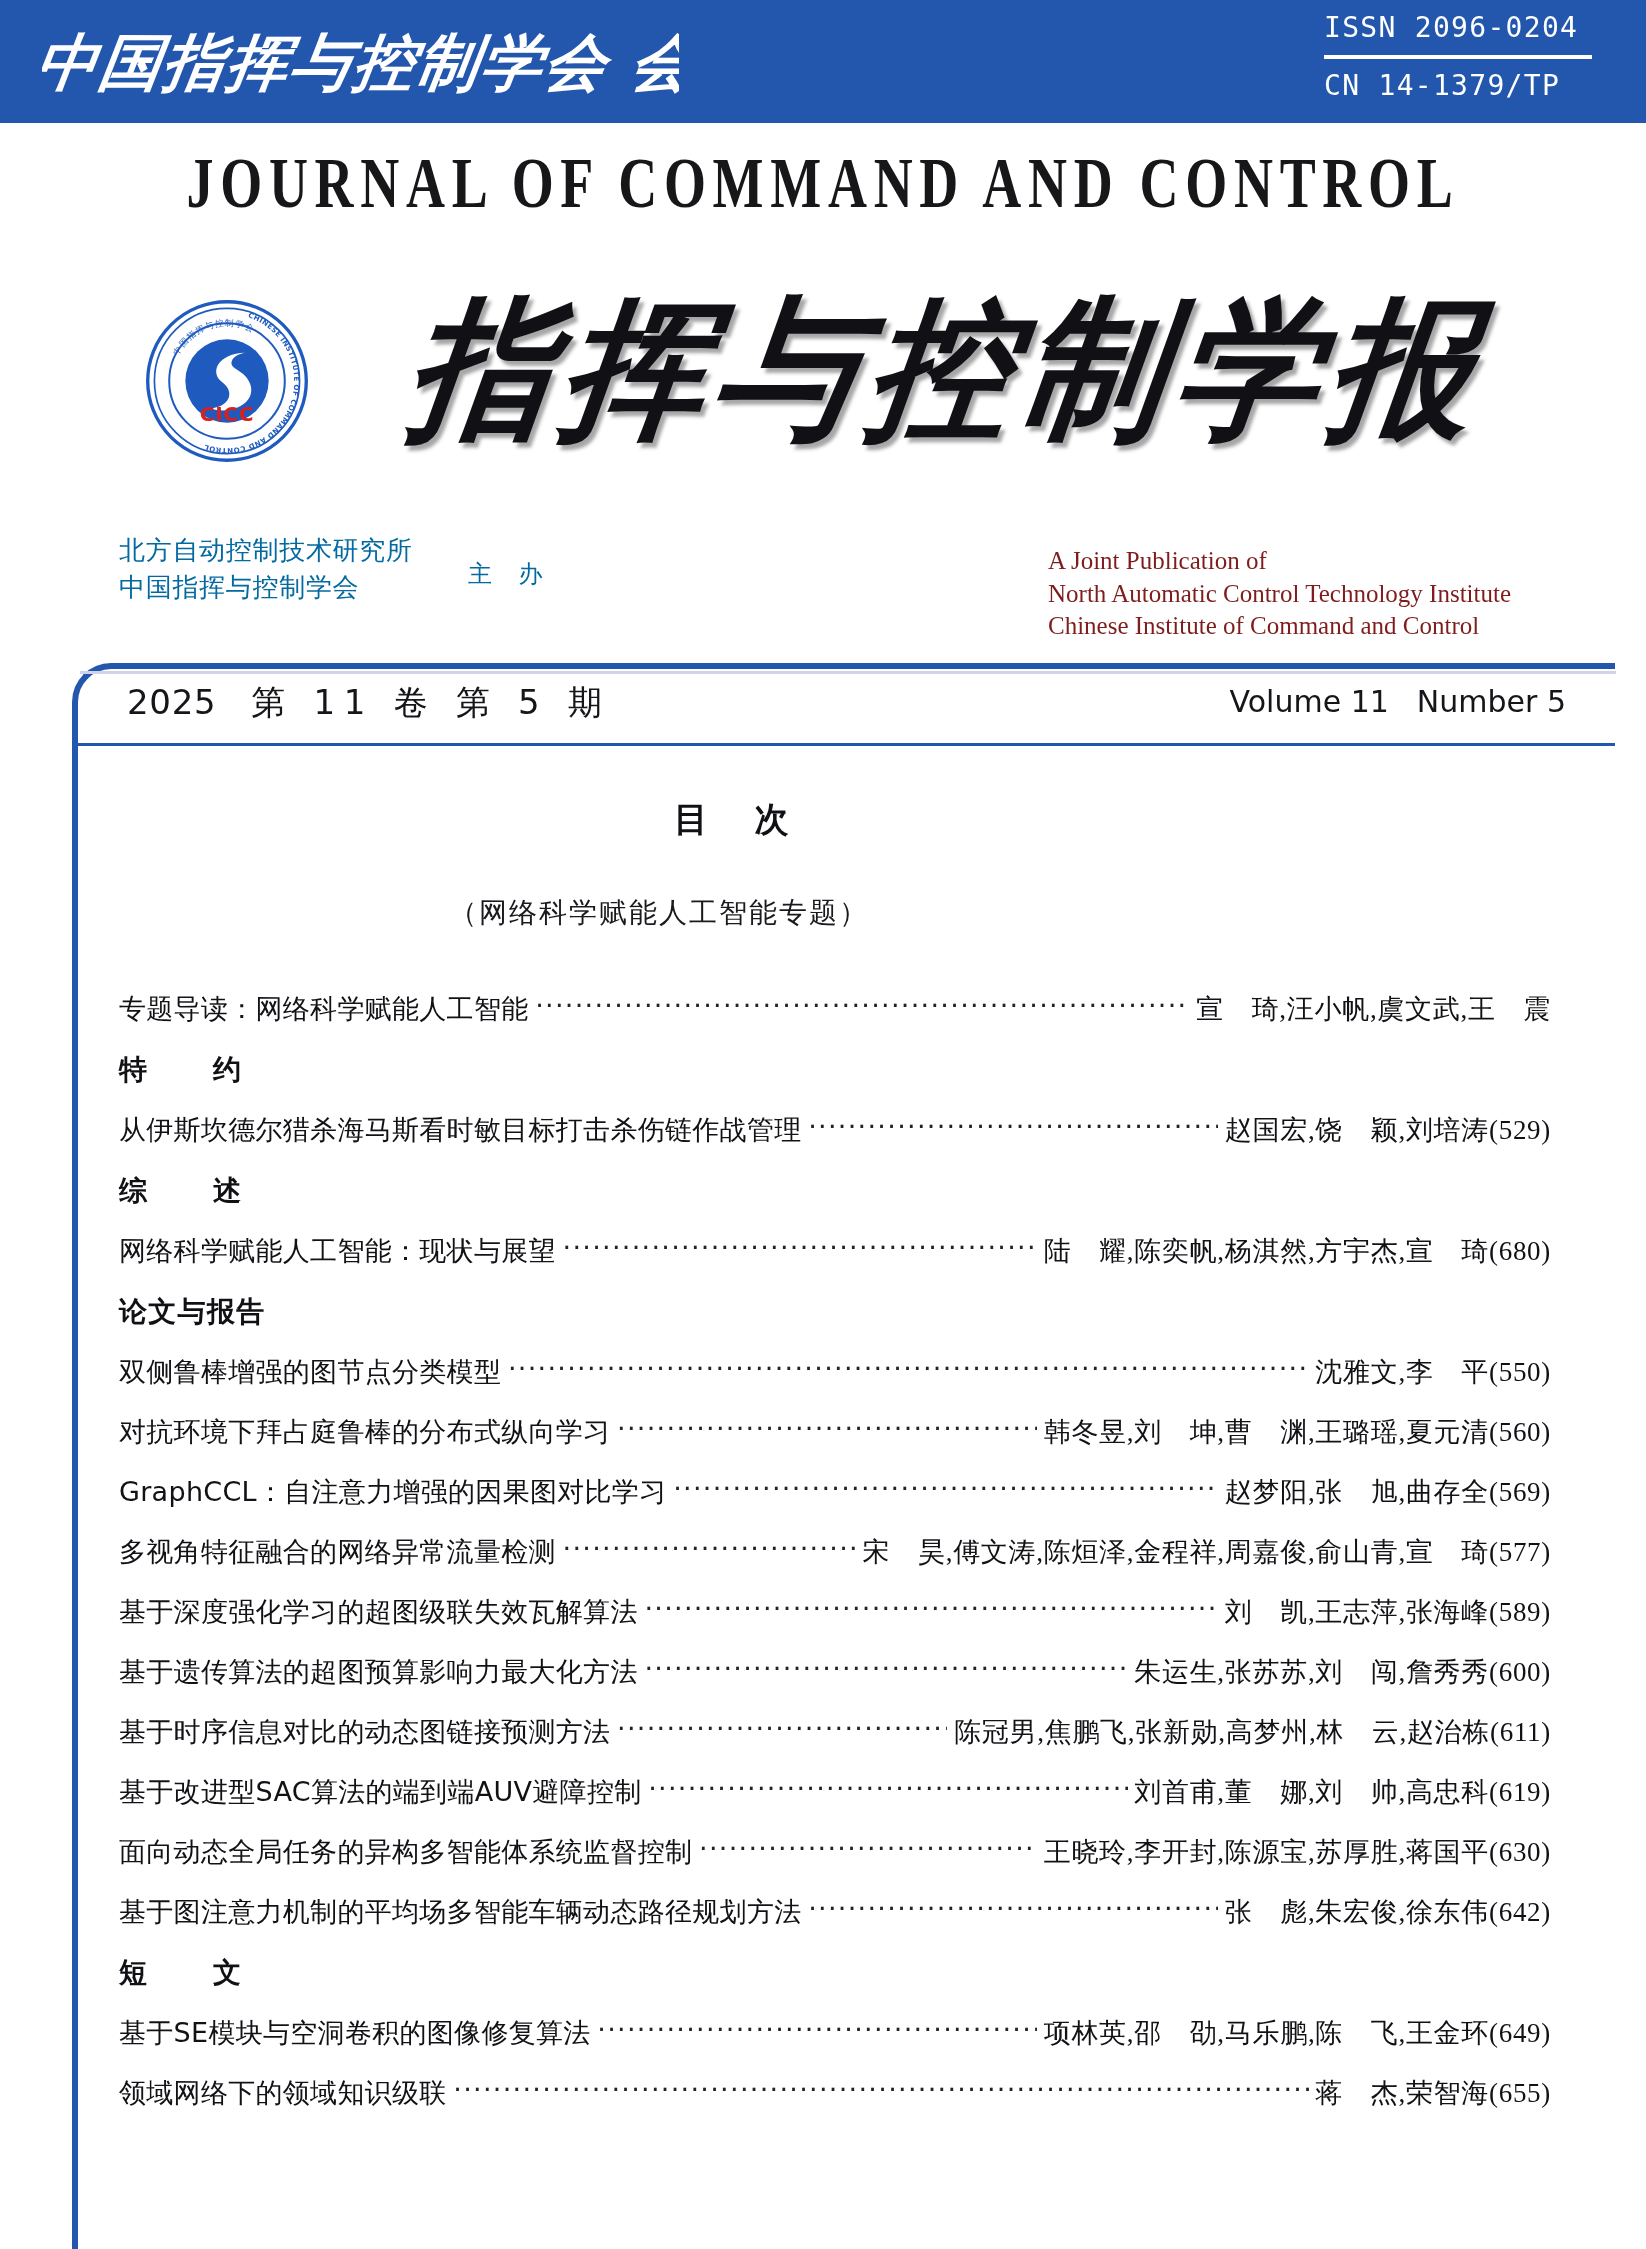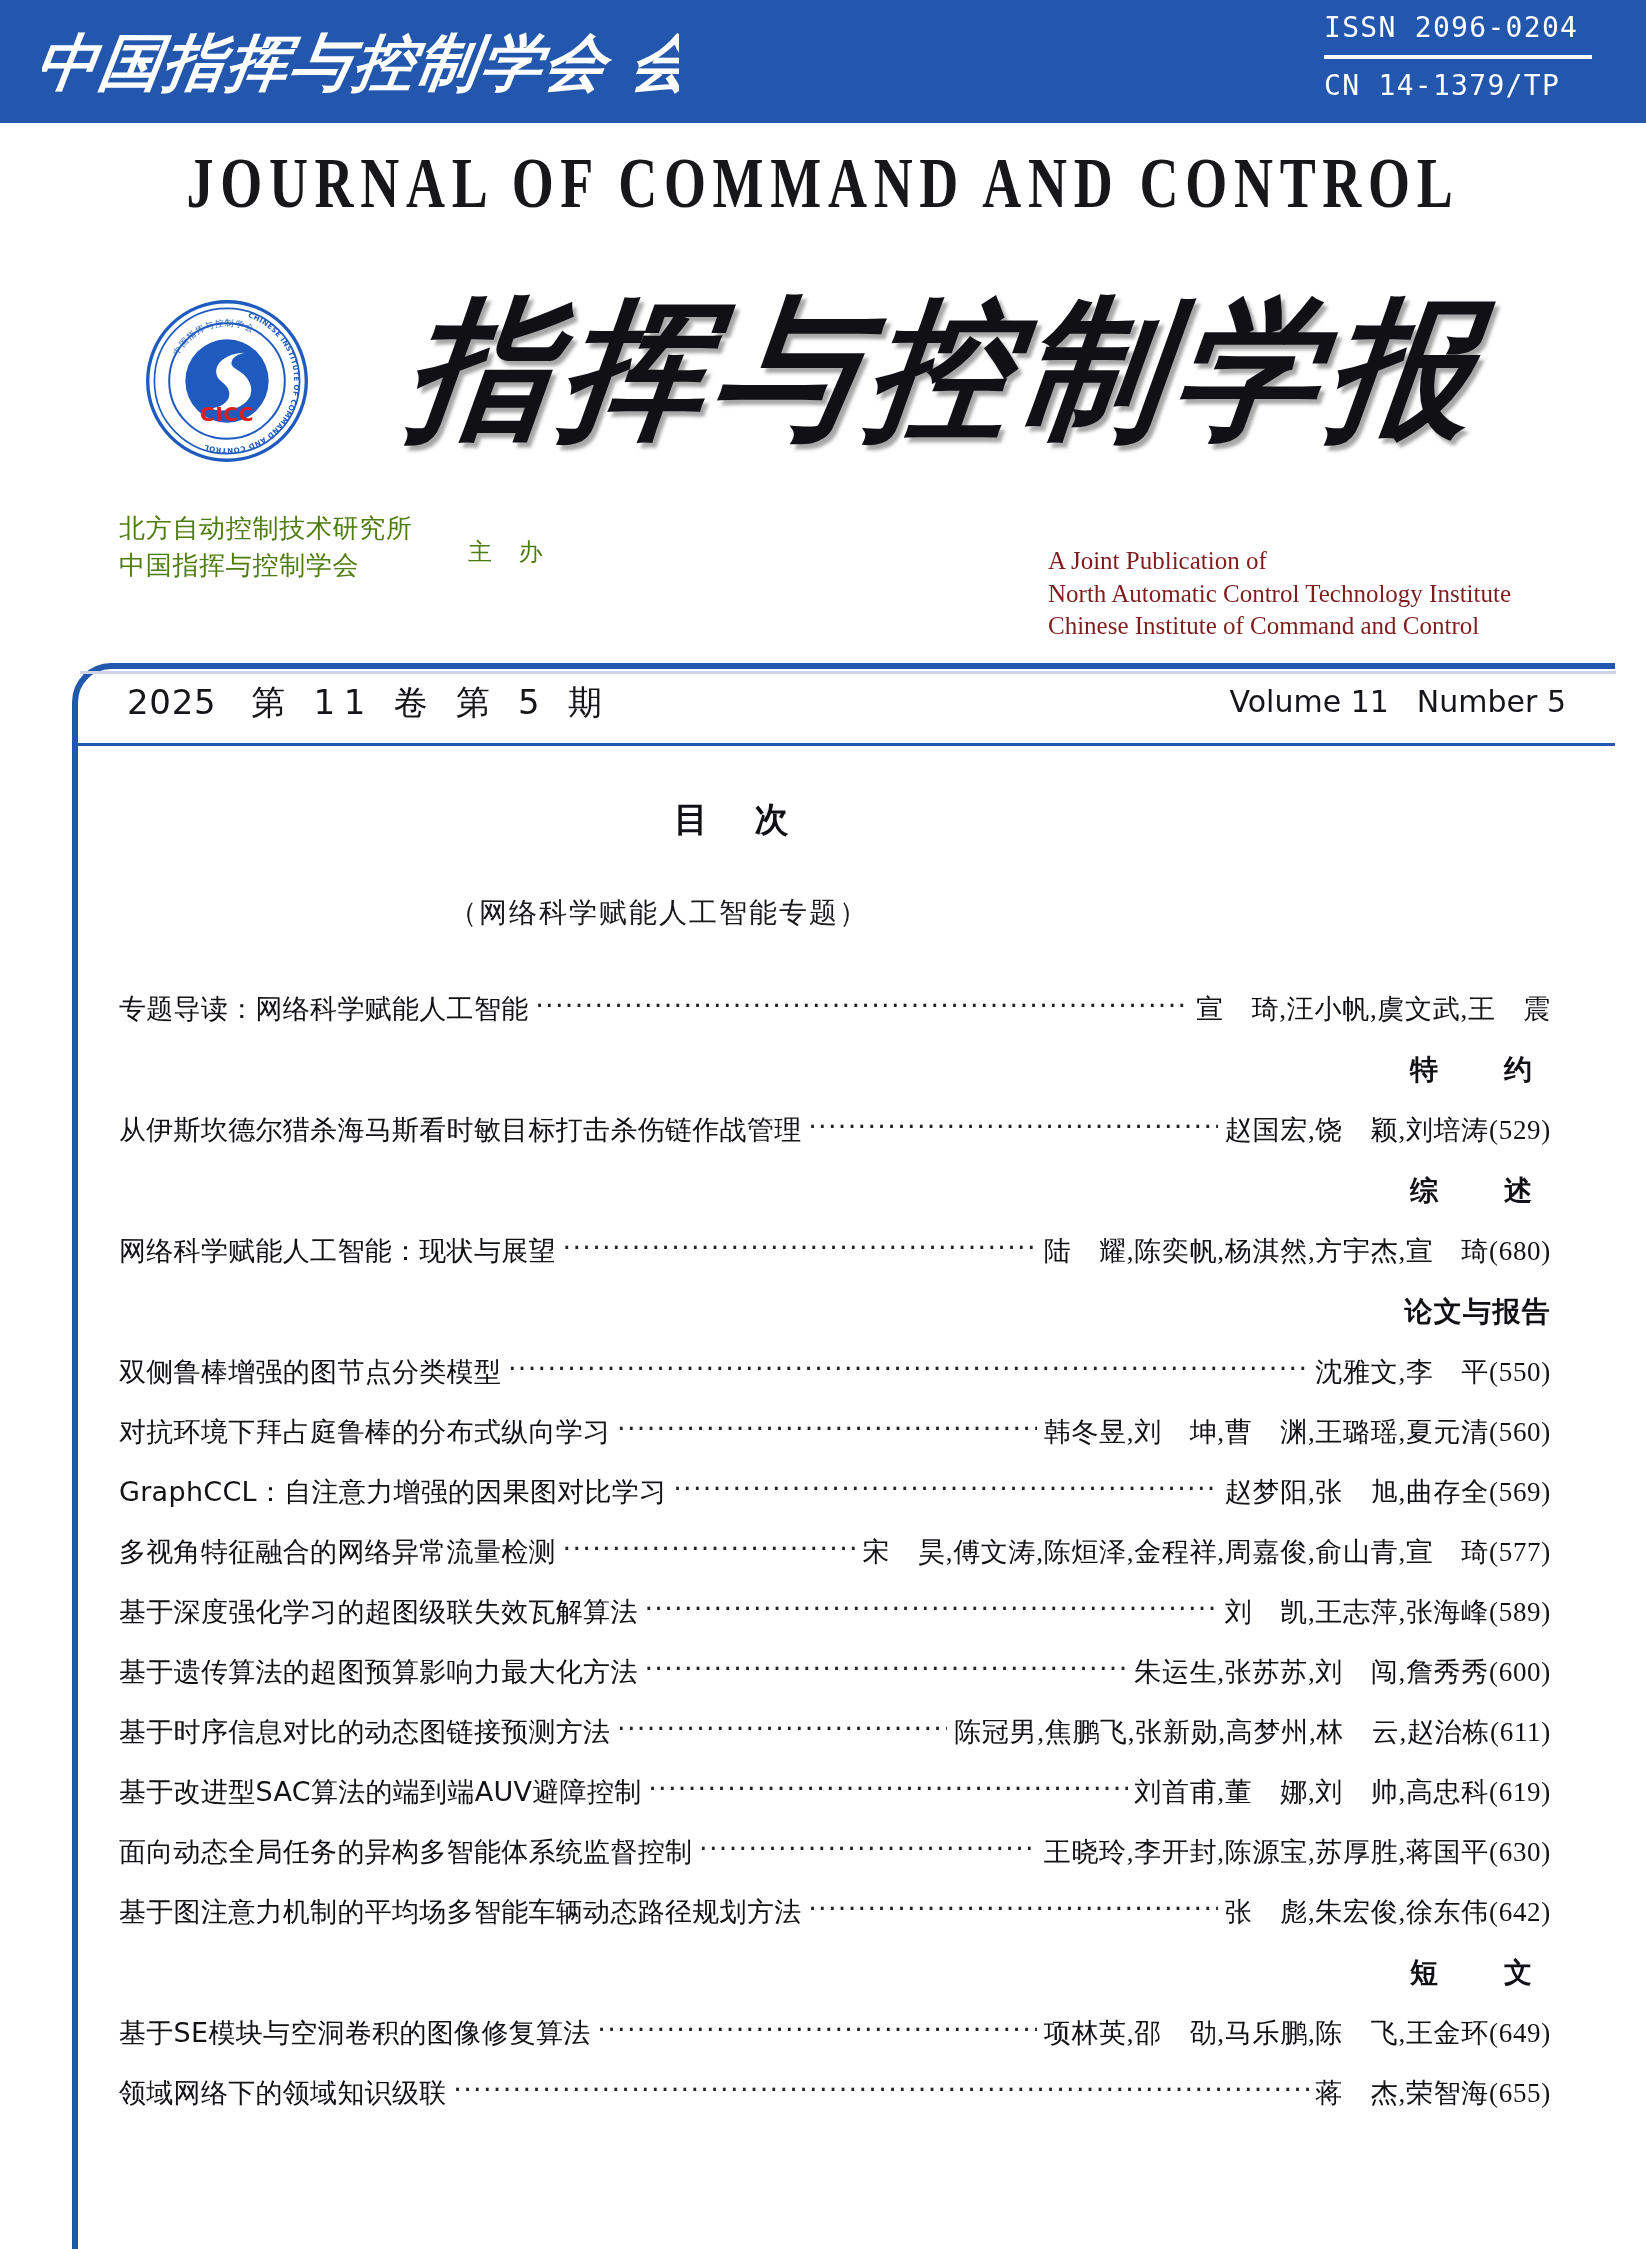--- a/index.html
+++ b/index.html
@@ -104,25 +104,25 @@
     letter-spacing: 9.4px;
     line-height: 201px;
     white-space: nowrap;
     text-shadow: 4.7px 4.7px 3.4px rgba(60,60,60,0.45);
     transform: skewX(-7deg) scaleY(1.06);
   }
 
   
   .pub-cn {
     position: absolute;
-    left: 119px; top: 510px;
+    left: 119px; top: 532px;
     font-family: "DejaVu Sans", "Liberation Sans", sans-serif;
     font-size: 26px;
     line-height: 1.42;
-    color: #4d7c0f;
+    color: #0369a1;
     letter-spacing: 0.7px;
   }
   .pub-cn .zhuban {
     position: absolute;
     left: 349px; top: 25px;
     font-size: 24px;
     letter-spacing: 9.4px;
     white-space: nowrap;
   }
   .pub-en {
@@ -247,21 +247,20 @@
     font-size: 27px;
     letter-spacing: 0.7px;
   }
   .section-head {
     font-family: "DejaVu Sans", "Liberation Sans", sans-serif;
     font-weight: bold;
     font-size: 28px;
     color: #111115;
     margin: 6.7px 0 23px 0;
     letter-spacing: 1.3px;
-    text-align: right;
   }
   .section-head.spaced { letter-spacing: 19px; }
 </style>
 </head>
 <body>
 
 <div id="page">
 
   <div class="banner"></div>
   <div class="banner-underline"></div>

